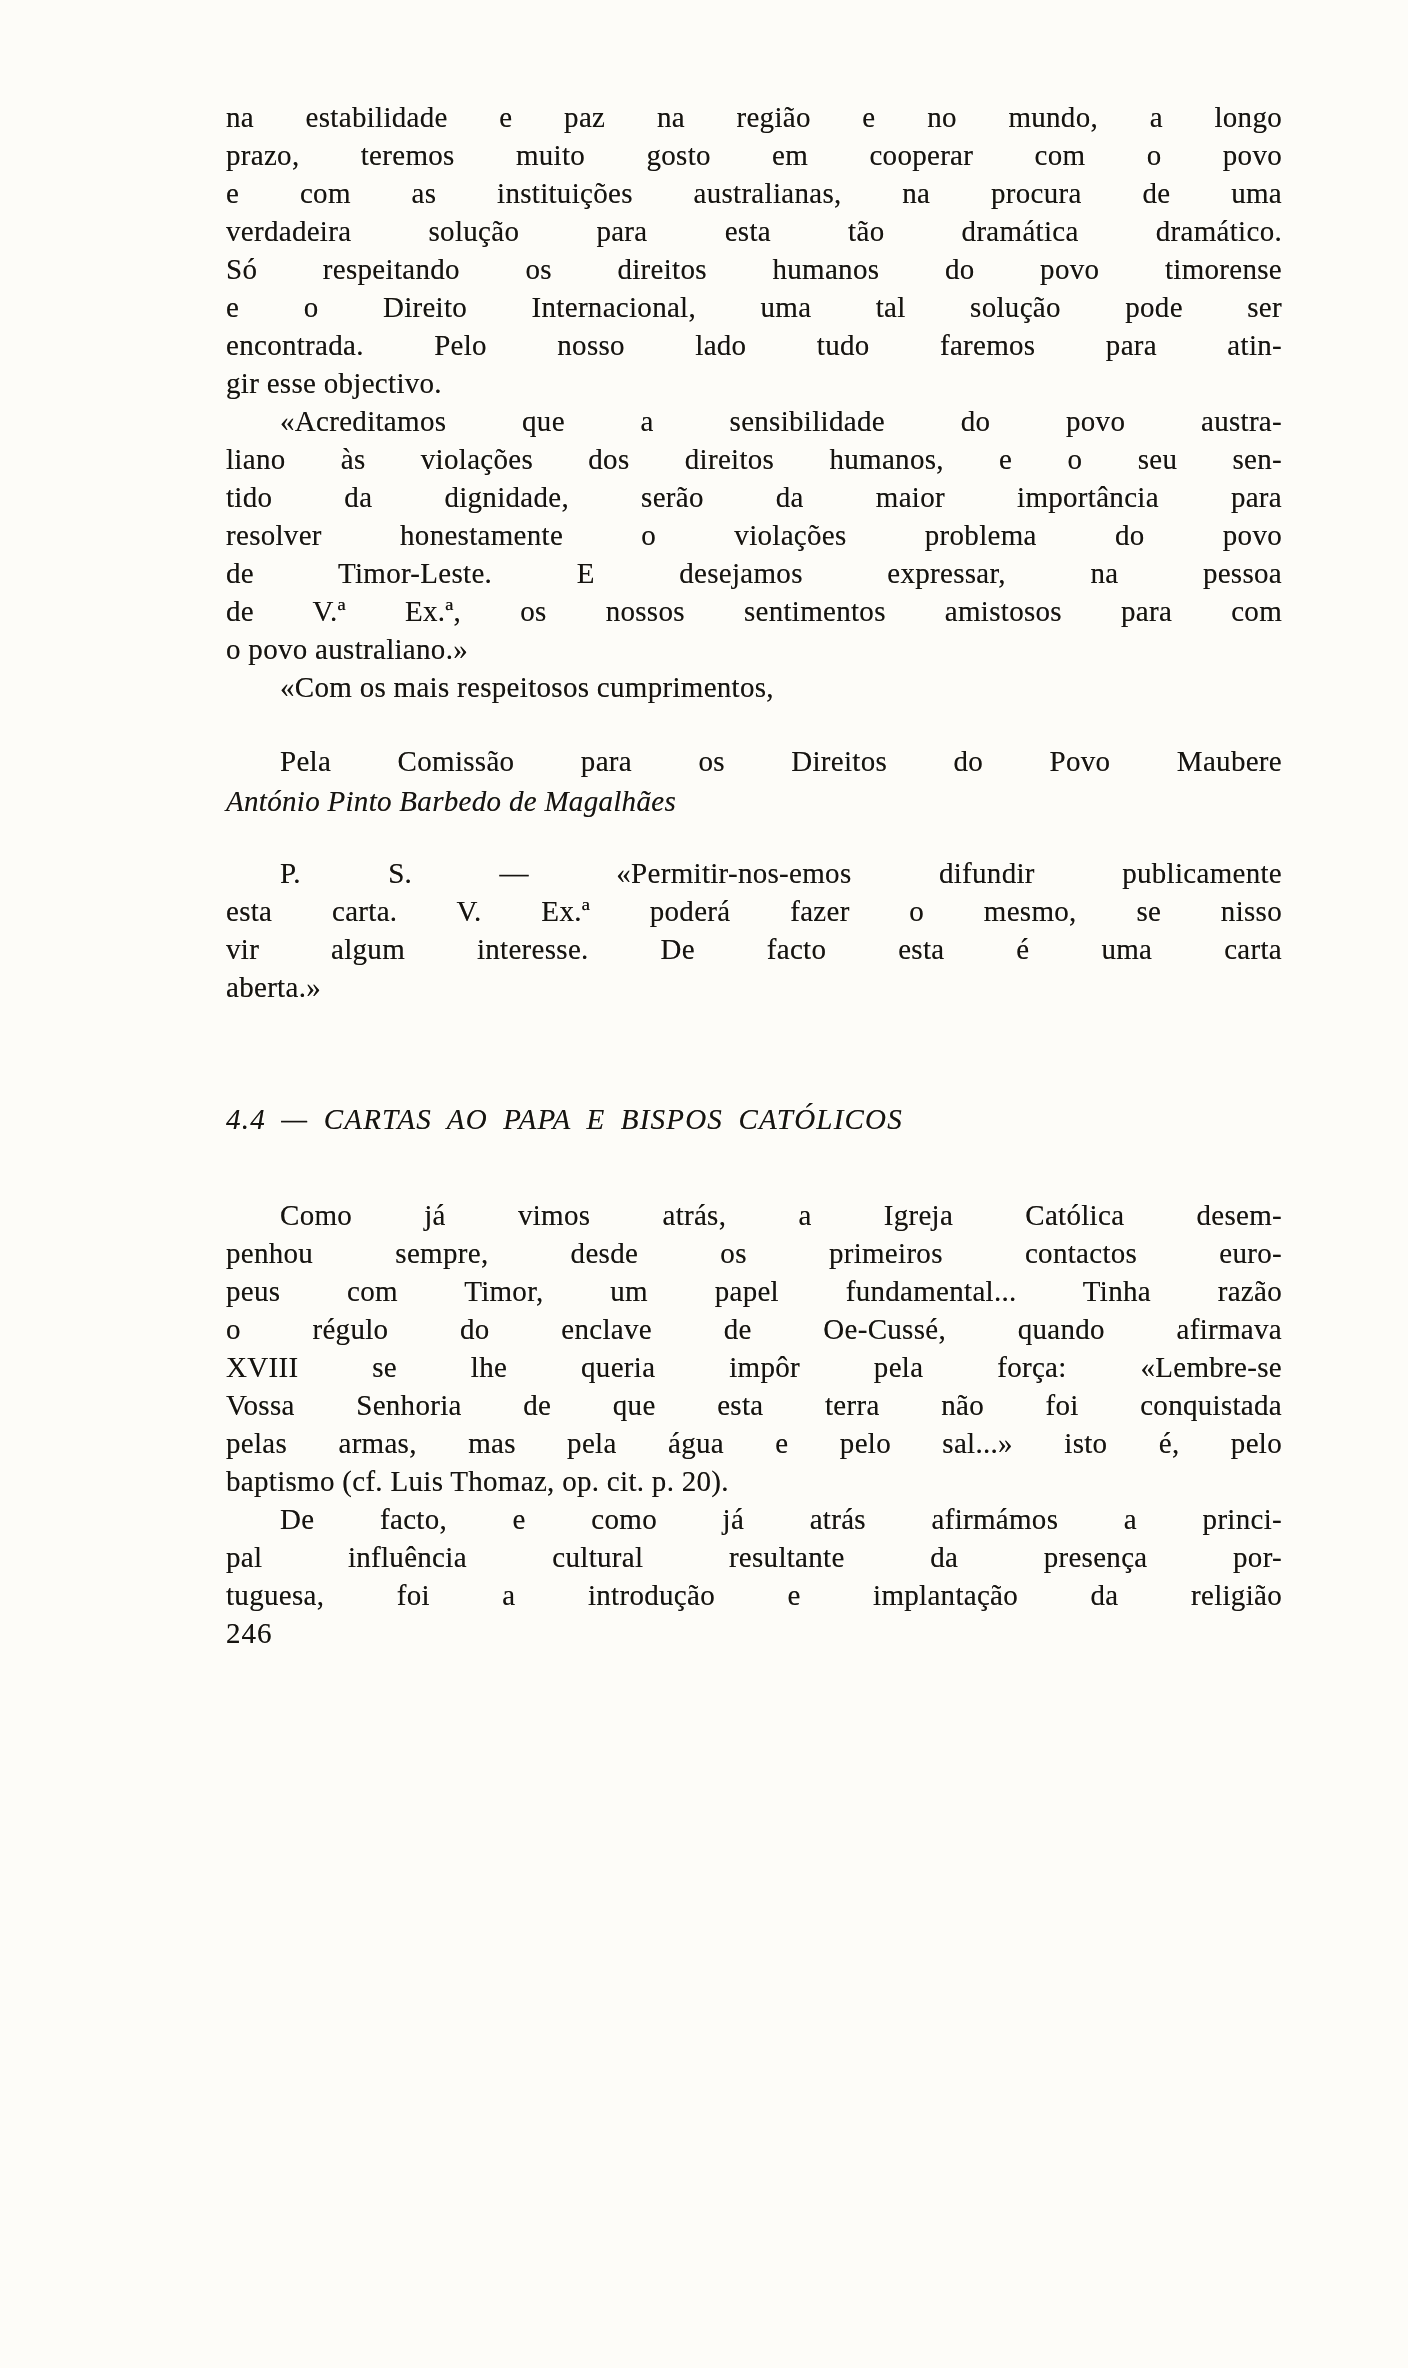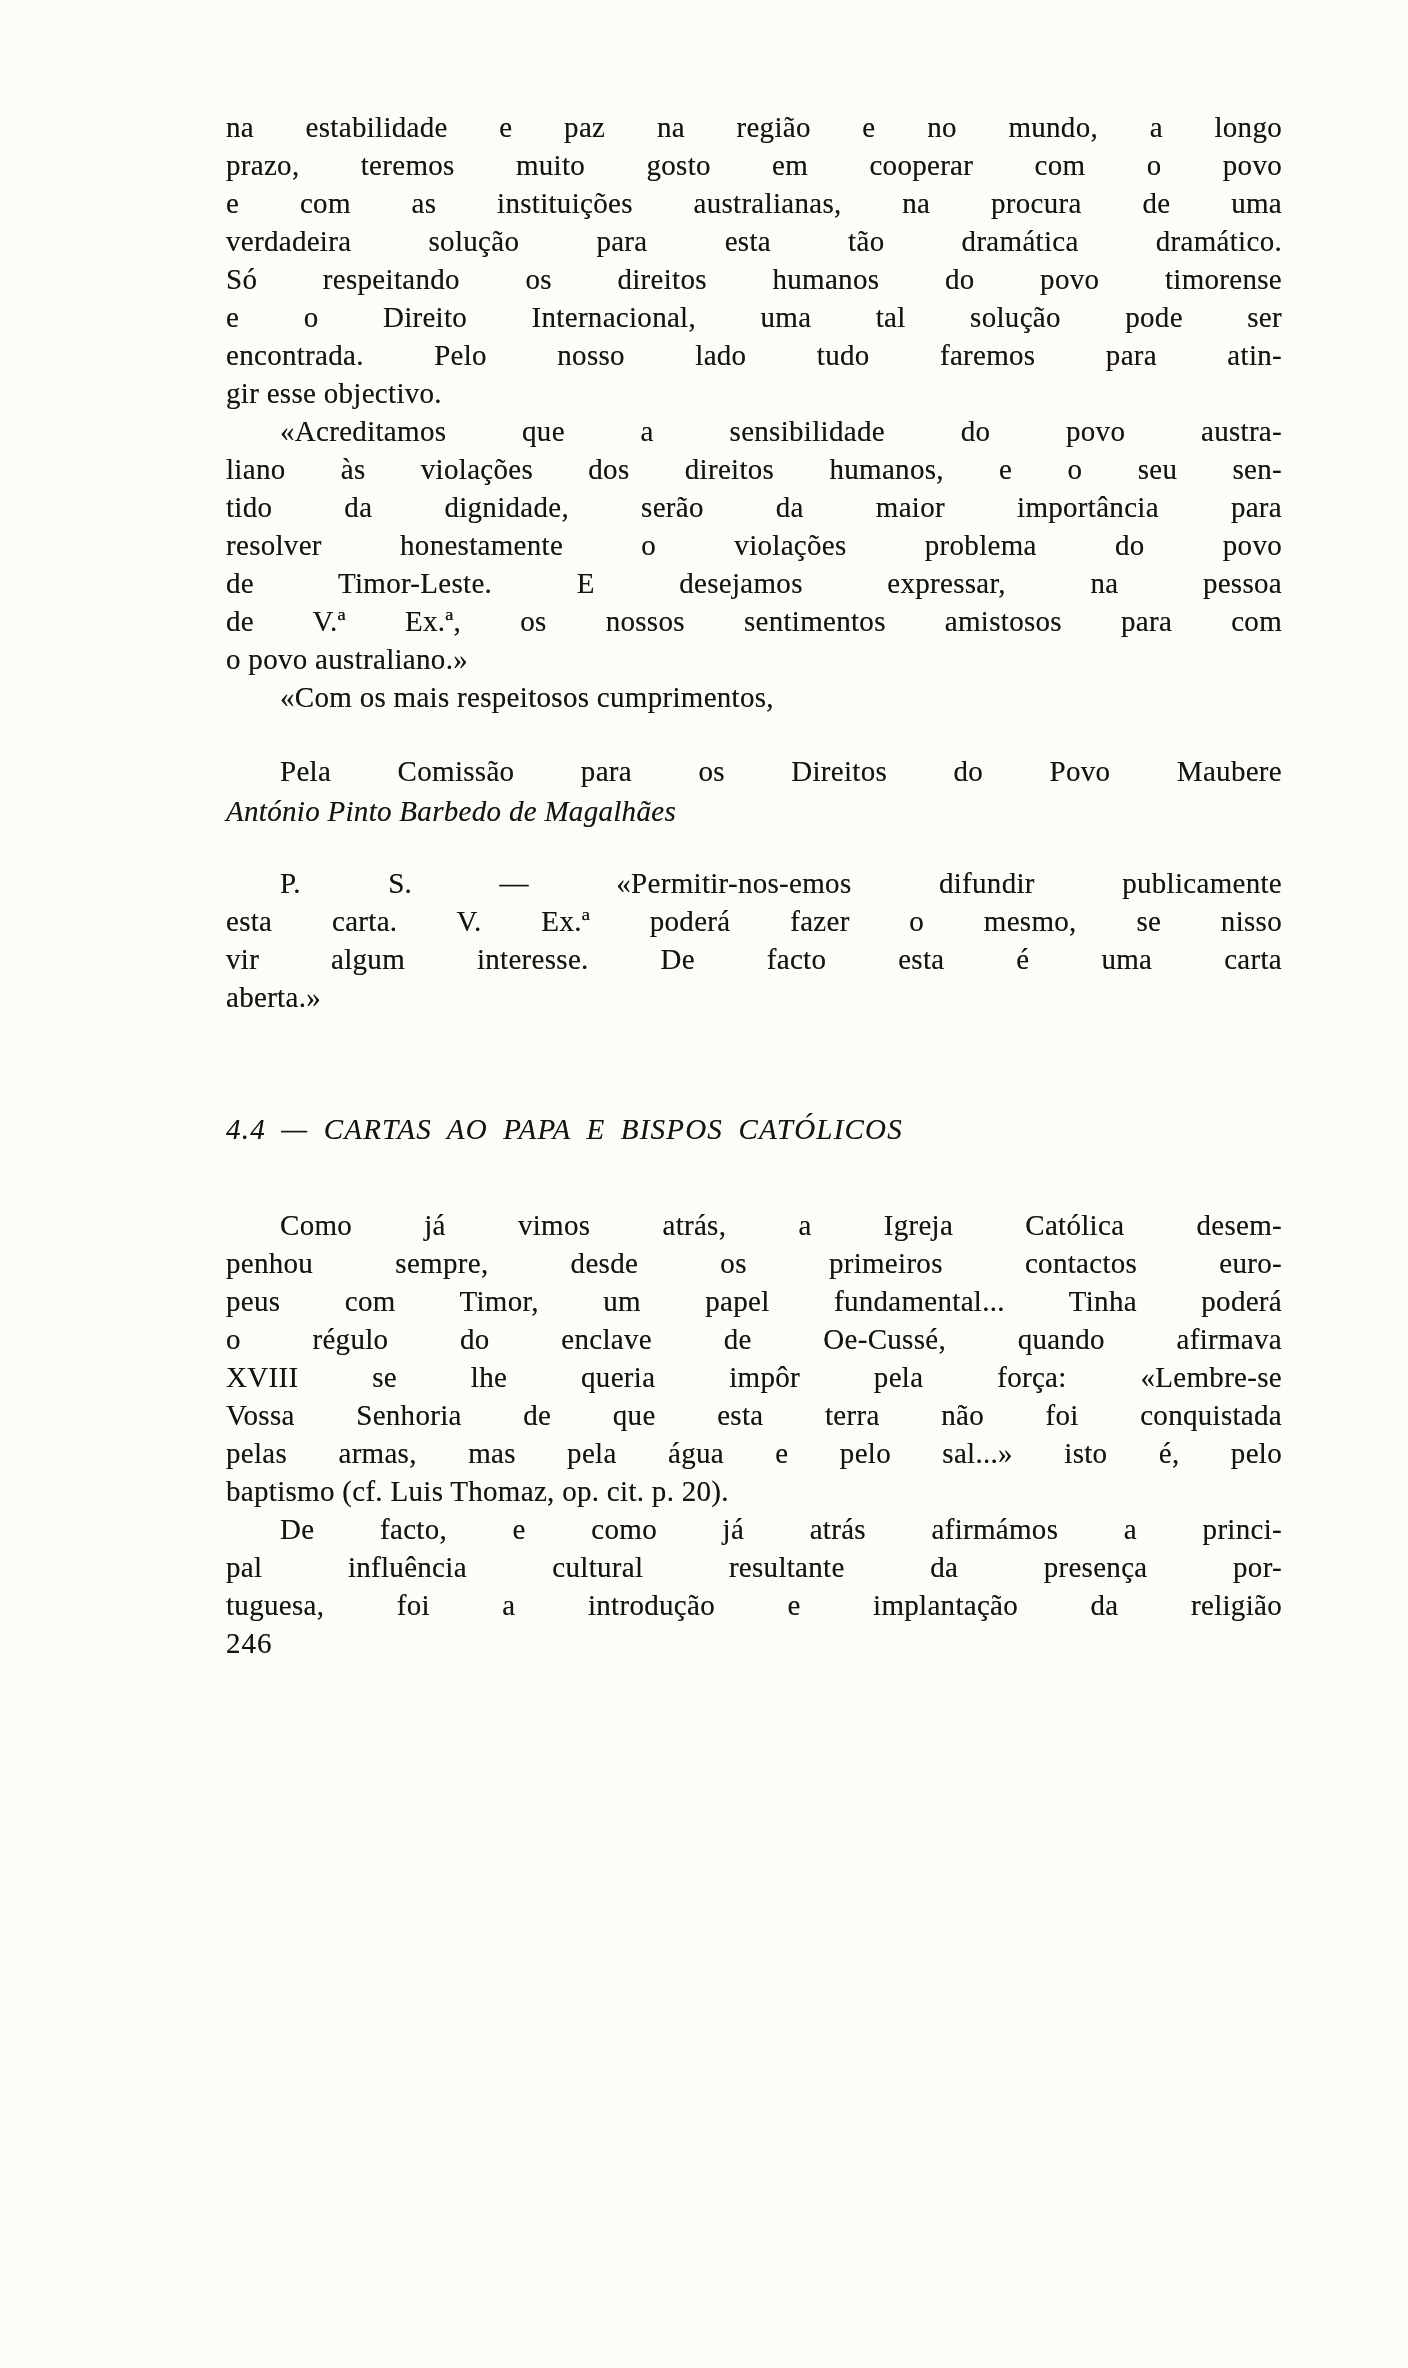--- a/index.html
+++ b/index.html
@@ -12,21 +12,21 @@
     width: 1408px;
     height: 2368px;
     background: #fdfcf8;
     font-family: "Liberation Serif", serif;
     color: #161410;
     overflow: hidden;
   }
   .text-block {
     position: absolute;
     left: 226px;
-    top: 108px;
+    top: 98px;
     width: 1056px;
     font-size: 29px;
     line-height: 38px;
     letter-spacing: 0.3px;
     text-shadow: 0 0 0.4px rgba(20,18,14,0.55);
   }
   .para { margin: 0; }
   .ln {
     min-height: 38px;
   }
@@ -99,21 +99,21 @@
       <div class="ln j">esta carta. V. Ex.ª poderá fazer o mesmo, se nisso</div>
       <div class="ln j">vir algum interesse. De facto esta é uma carta</div>
       <div class="ln">aberta.»</div>
     </div>
 
     <div class="ln section-heading">4.4 — CARTAS AO PAPA E BISPOS CATÓLICOS</div>
 
     <div class="para">
       <div class="ln j ind">Como já vimos atrás, a Igreja Católica desem-</div>
       <div class="ln j">penhou sempre, desde os primeiros contactos euro-</div>
-      <div class="ln j">peus com Timor, um papel fundamental... Tinha poderá</div>
+      <div class="ln j">peus com Timor, um papel fundamental... Tinha razão</div>
       <div class="ln j">o régulo do enclave de Oe-Cussé, quando afirmava</div>
       <div class="ln j">XVIII se lhe queria impôr pela força: «Lembre-se</div>
       <div class="ln j">Vossa Senhoria de que esta terra não foi conquistada</div>
       <div class="ln j">pelas armas, mas pela água e pelo sal...» isto é, pelo</div>
       <div class="ln">baptismo (cf. Luis Thomaz, op. cit. p. 20).</div>
     </div>
 
     <div class="para">
       <div class="ln j ind">De facto, e como já atrás afirmámos a princi-</div>
       <div class="ln j">pal influência cultural resultante da presença por-</div>

